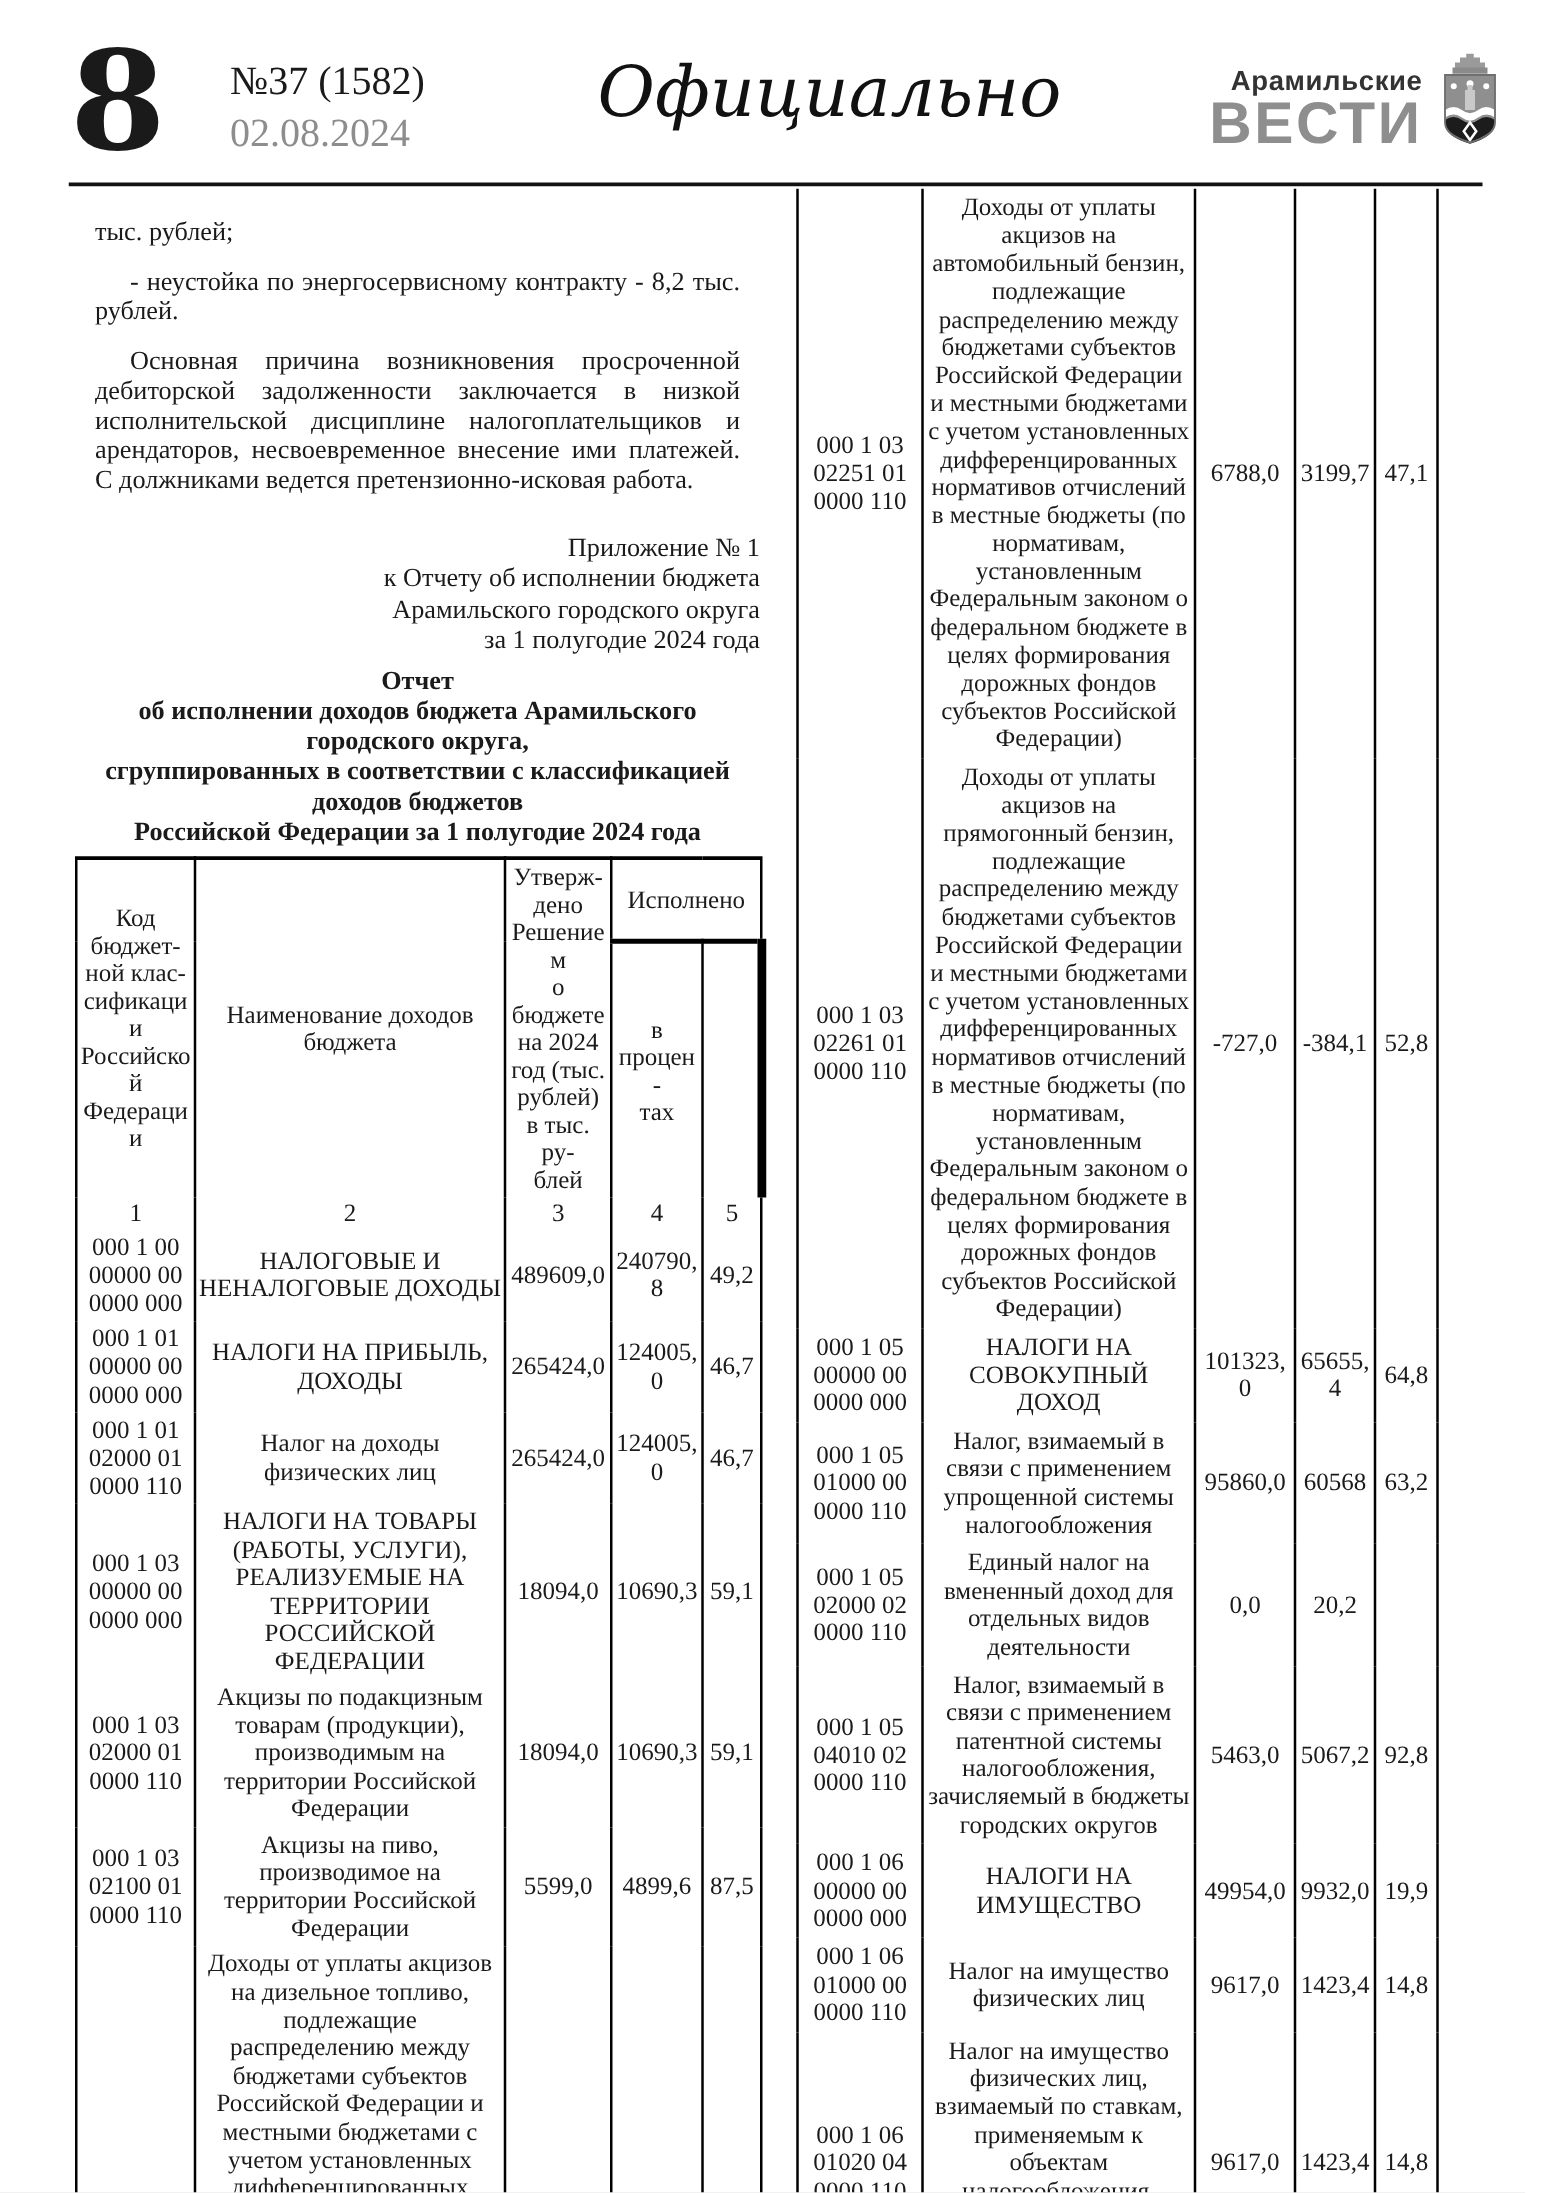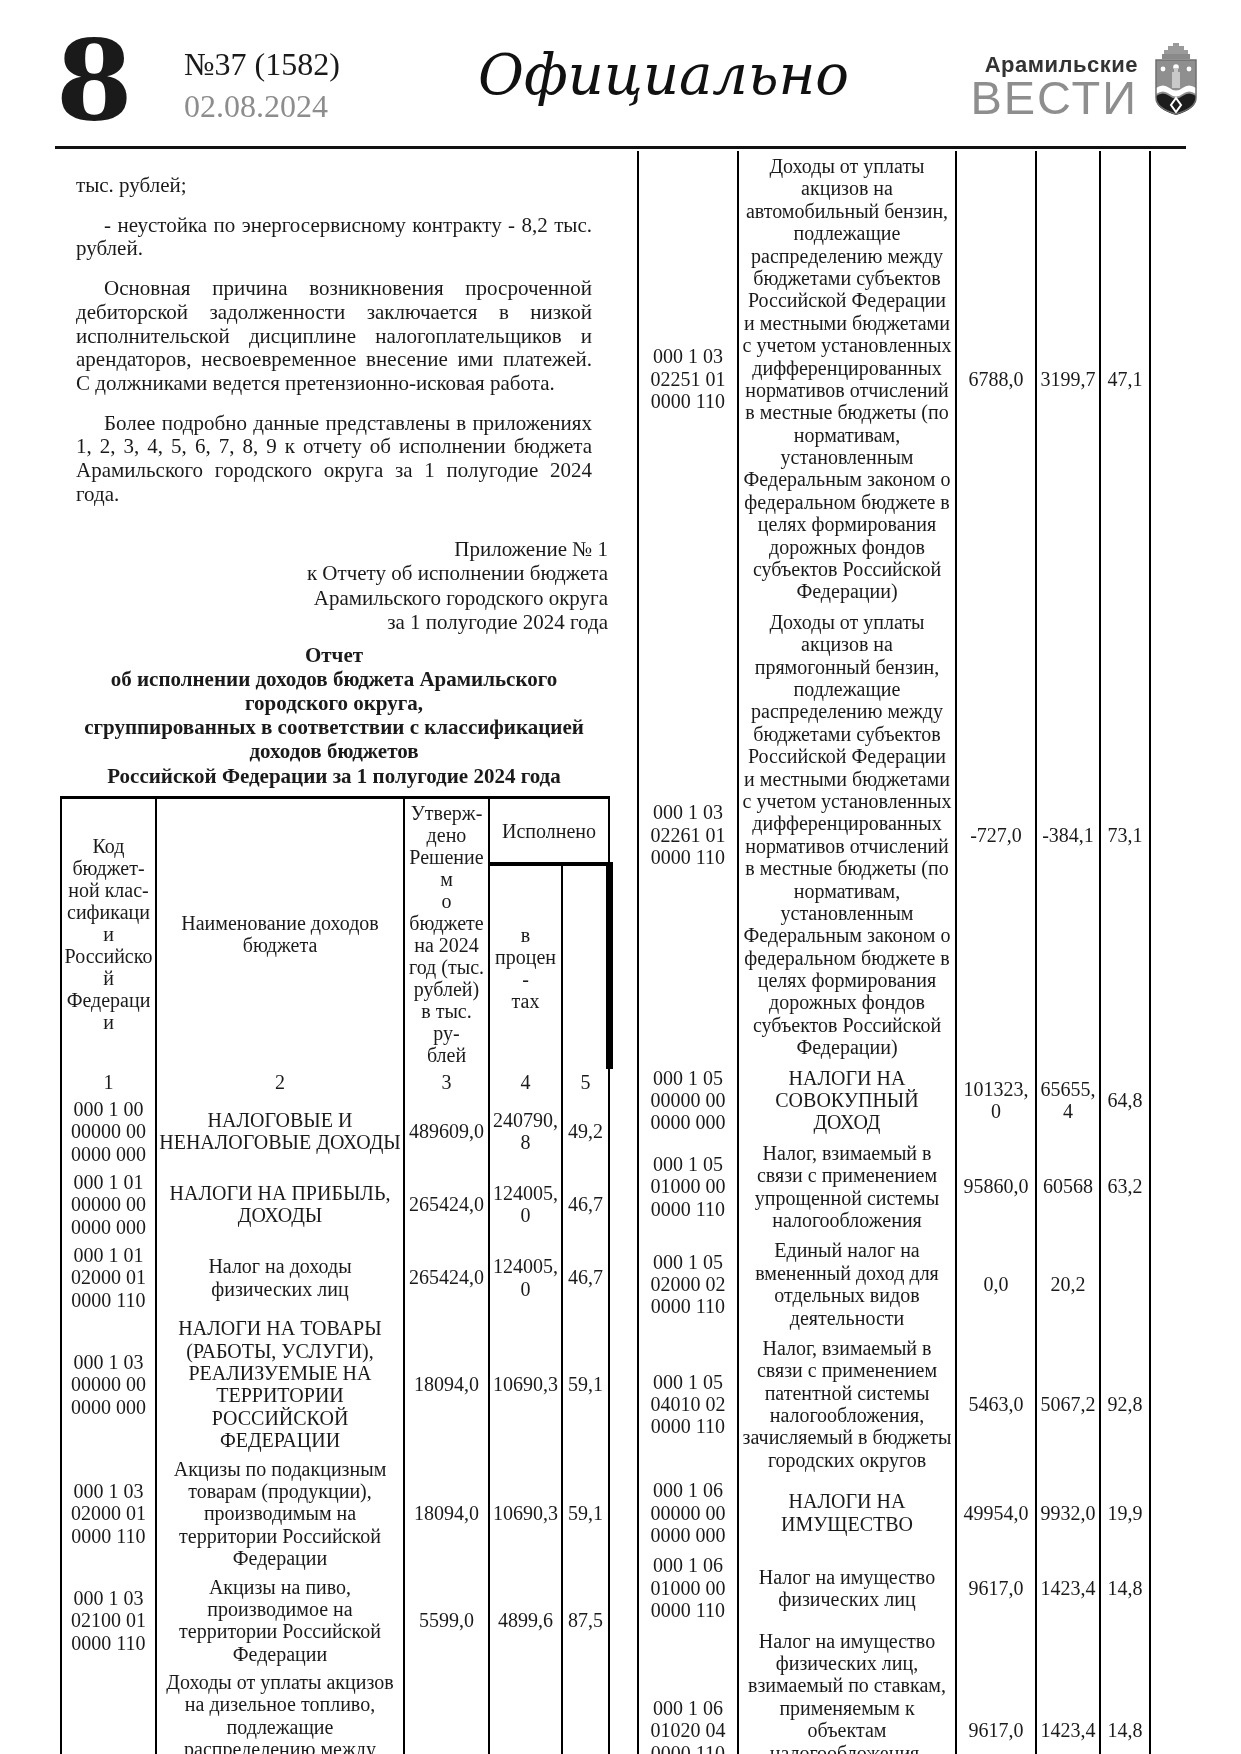--- a/index.html
+++ b/index.html
@@ -11,21 +11,21 @@
   
   .pagenum{position:absolute; left:56px; top:26px; font-size:110px; font-weight:700; line-height:1; font-family:"DejaVu Serif", serif;}
   .issue-block{position:absolute; left:184px; top:44px; font-size:32px; line-height:1.3;}
   .issue-date{color:#8d8d8d;}
   .official-title{
     position:absolute; left:478px; top:44px; width:360px; text-align:center;
     font-family:"DejaVu Serif", serif; font-style:italic; font-size:56px; line-height:1.1; color:#111;
   }
   .brand{position:absolute; left:912px; top:52px; width:226px; text-align:right; font-family:"Liberation Sans", sans-serif;}
   .brand-top{font-size:22px; font-weight:700; color:#333333; letter-spacing:.5px;}
-  .brand-bottom{font-size:47px; font-weight:400; color:#8e8e8e; line-height:.95; letter-spacing:2px; margin-top:-2px;}
+  .brand-bottom{font-size:47px; font-weight:700; color:#8e8e8e; line-height:.95; letter-spacing:2px; margin-top:-2px;}
   .emblem{position:absolute; left:1150px; top:42px;}
   .rule{position:absolute; left:55px; top:146px; width:1131px; height:3px; background:#111;}
 
   
   .col-left{position:absolute; left:60px; top:158px; width:548px;}
   .col-right{position:absolute; left:637px; top:151px; width:512px;}
 
   .col-left p{margin:16px; font-size:21px; line-height:1.13; text-align:justify;}
   .col-left p.indent{text-indent:28px;}
 
@@ -79,21 +79,20 @@
       <path d="M26 56 L31 63 L26 70 L21 63 Z" fill="none" stroke="#ffffff" stroke-width="2"></path>
       <path d="M6 18 H46 V56 Q46 66 26 72 Q6 66 6 56 Z" fill="none" stroke="#6f6f6f" stroke-width="1.5"></path>
     </svg>
   </span>
   <div class="rule"></div>
 
   <div class="col-left">
     <p>тыс. рублей;</p>
     <p class="indent">- неустойка по энергосервисному контракту - 8,2 тыс. рублей.</p>
     <p class="indent">Основная причина возникновения просроченной дебиторской задолженности заключается в низкой исполнительской дисциплине налогоплательщиков и арендаторов, несвоевременное внесение ими платежей. С должниками ведется претензионно-исковая работа.</p>
-    <p class="indent">Более подробно данные представлены в приложениях 1, 2, 3, 4, 5, 6, 7, 8, 9 к отчету об исполнении бюджета Арамильского городского округа за 1 полугодие 2024 года.</p>
 
     <div class="annex">
         <div>Приложение № 1</div>
         <div>к Отчету об исполнении бюджета</div>
         <div>Арамильского городского округа</div>
         <div>за 1 полугодие 2024 года</div>
       </div>
     <div class="report-title">
         <div>Отчет</div>
         <div>об исполнении доходов бюджета Арамильского городского округа,</div>
@@ -248,21 +247,21 @@
           </tr>
           <tr>
             <td class="cell-code">
               <div>000 1 03</div>
               <div>02261 01</div>
               <div>0000 110</div>
             </td>
             <td>Доходы от уплаты акцизов на прямогонный бензин, подлежащие распределению между бюджетами субъектов Российской Федерации и местными бюджетами с учетом установленных дифференцированных нормативов отчислений в местные бюджеты (по нормативам, установленным Федеральным законом о федеральном бюджете в целях формирования дорожных фондов субъектов Российской Федерации)</td>
             <td>-727,0</td>
             <td>-384,1</td>
-            <td>73,1</td>
+            <td>52,8</td>
           </tr>
           <tr>
             <td class="cell-code">
               <div>000 1 05</div>
               <div>00000 00</div>
               <div>0000 000</div>
             </td>
             <td>НАЛОГИ НА СОВОКУПНЫЙ ДОХОД</td>
             <td>101323,0</td>
             <td>65655,4</td>

